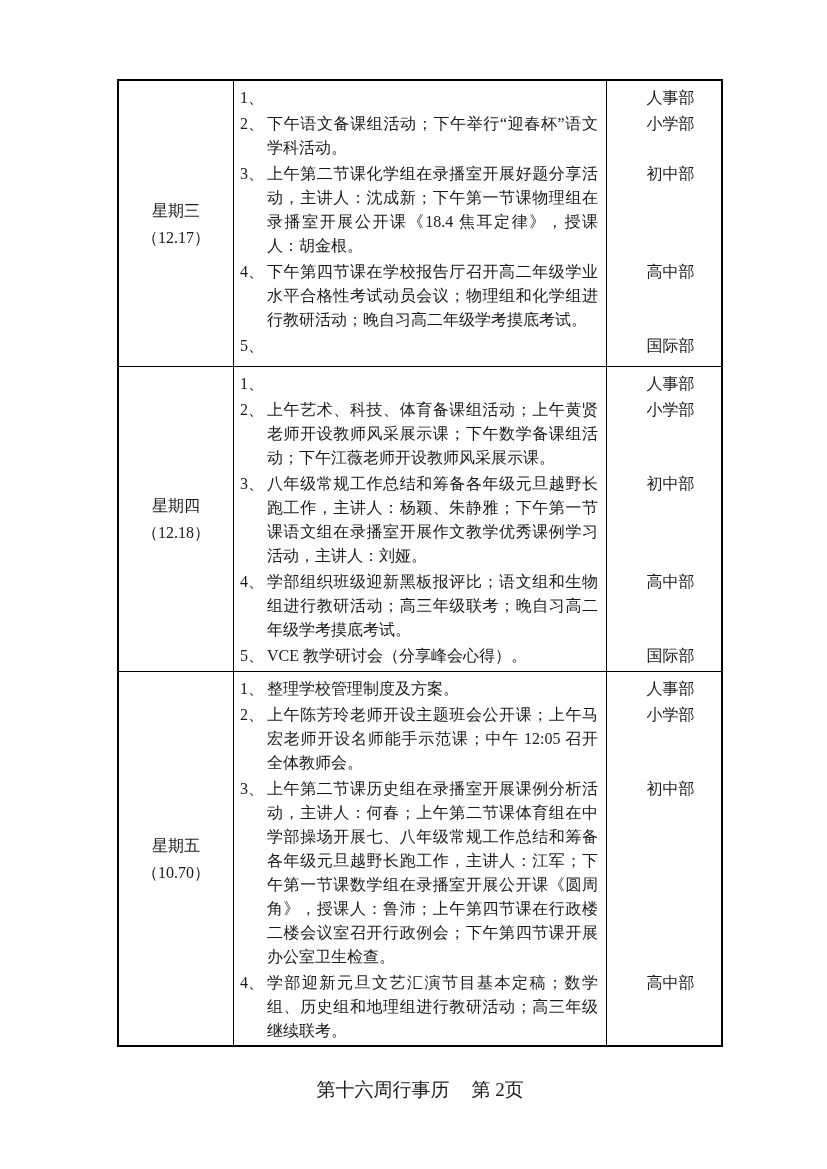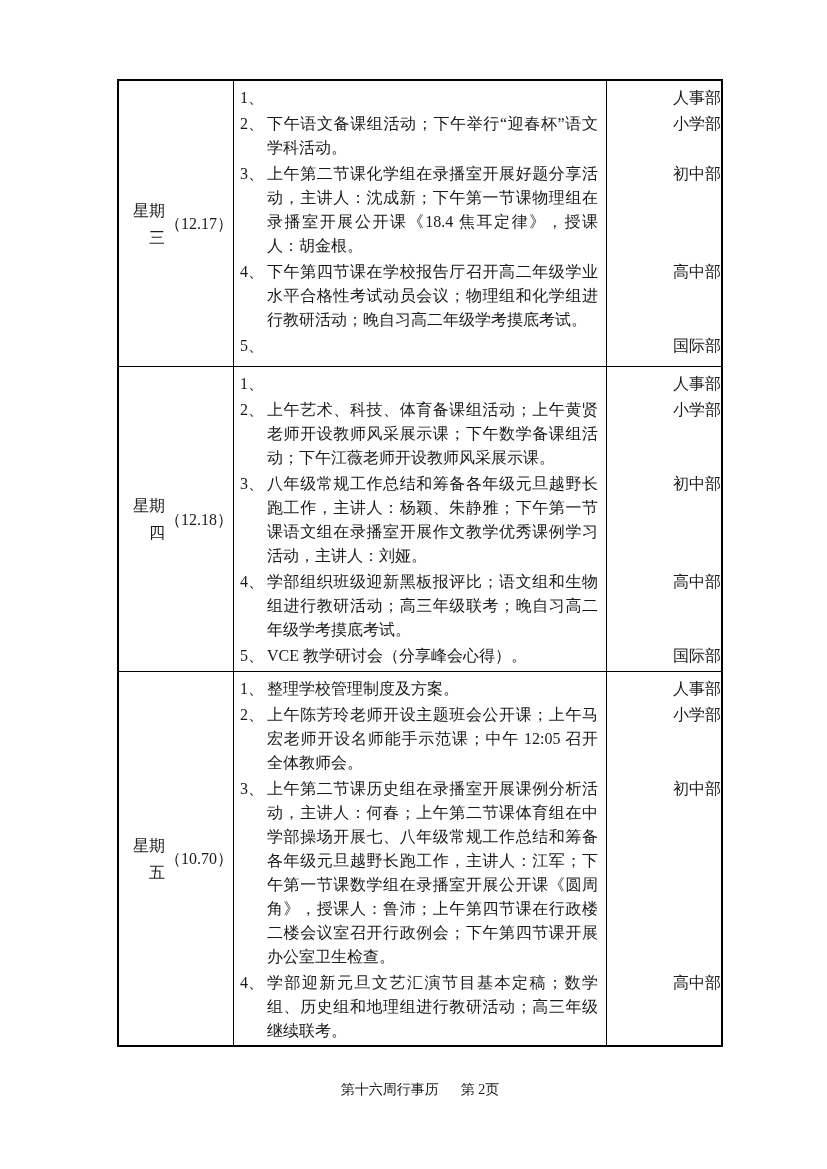--- a/index.html
+++ b/index.html
@@ -37,24 +37,24 @@
     border-top: 1px solid #000;
   }
   .table-section:nth-child(1) { min-height: 285px; }
   .table-section:nth-child(2) { min-height: 304px; }
   .table-section:nth-child(3) { min-height: 349px; }
   .day-cell {
     flex: 0 0 115px;
     width: 115px;
     border-right: 1px solid #000;
     display: flex;
-    flex-direction: row;
+    flex-direction: column;
     justify-content: center;
     align-items: center;
-    text-align: right;
+    text-align: left;
     line-height: 27px;
     box-sizing: border-box;
   }
   .items-column {
     flex: 1;
     display: flex;
     flex-direction: column;
   }
   .schedule-item {
     display: flex;
@@ -73,35 +73,35 @@
     flex: 0 0 27px;
   }
   .item-body {
     flex: 1;
     text-align: justify;
   }
   .department-cell {
     flex: 0 0 115px;
     width: 115px;
     border-left: 1px solid #000;
-    text-align: right;
+    text-align: center;
     box-sizing: border-box;
     padding-left: 13px;
   }
   .schedule-item:first-child .item-text,
   .schedule-item:first-child .department-cell {
     padding-top: 5px;
   }
   .page-footer {
     position: absolute;
     left: 117px;
     top: 1081px;
     width: 606px;
     text-align: center;
-    font-size: 14px;
+    font-size: 19px;
     line-height: 18px;
     color: #1a1a1a;
   }
   .footer-page {
     margin-left: 22px;
   }
 </style>
 </head>
 <body>
 

